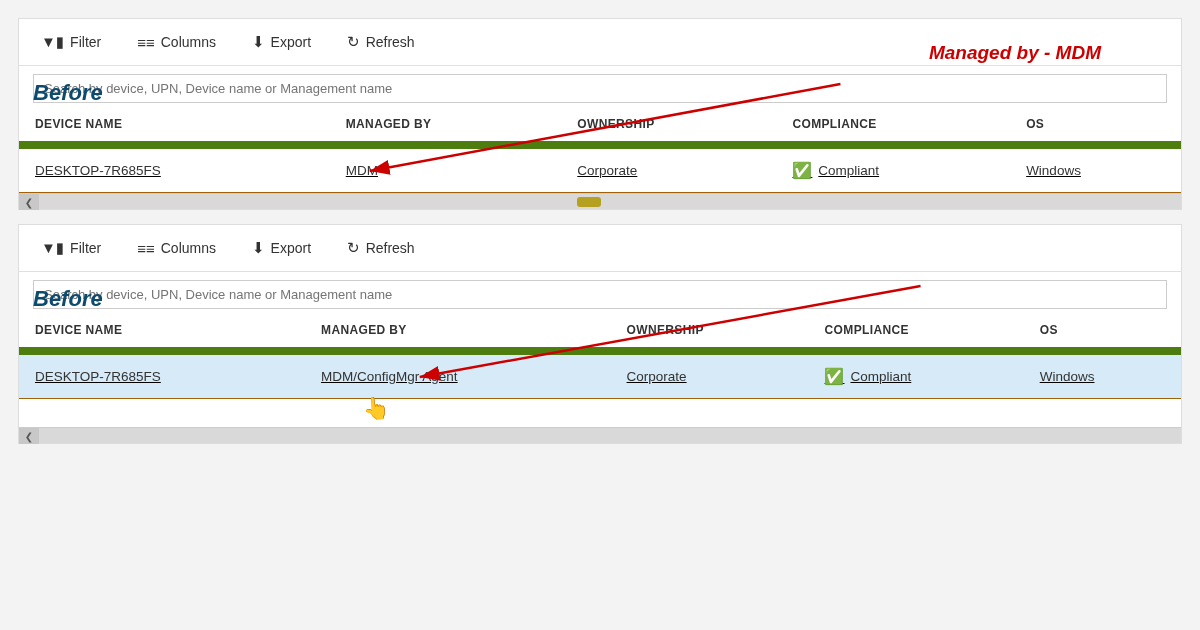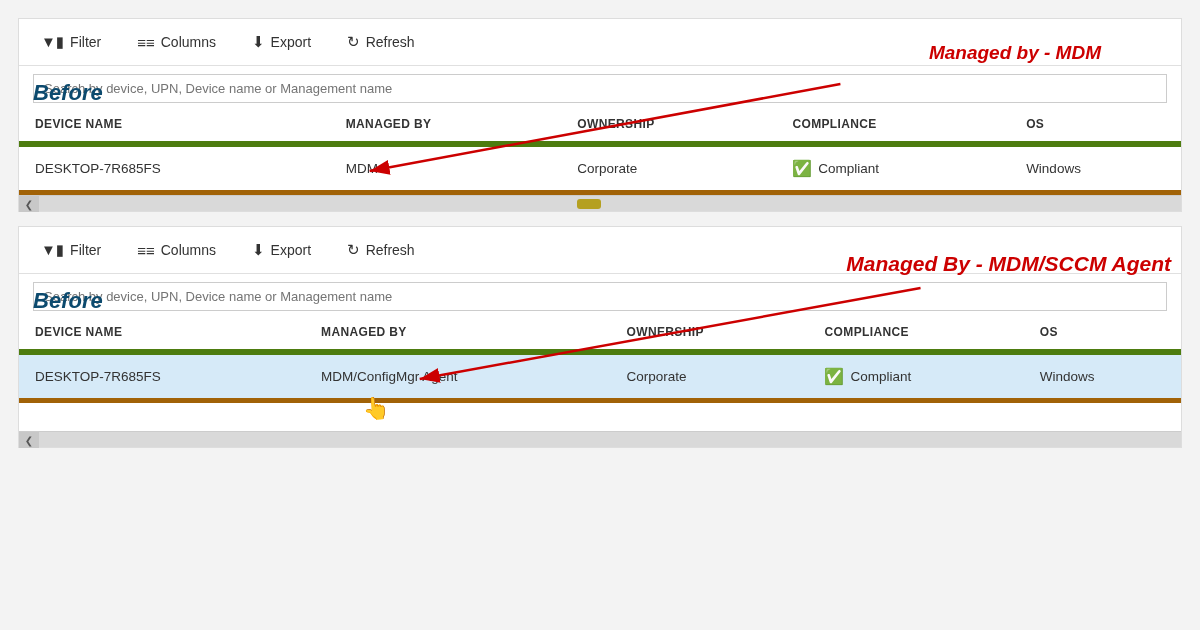--- a/index.html
+++ b/index.html
@@ -78,34 +78,35 @@
       z-index: 5;
     }
 
     table {
       width: 100%;
       border-collapse: collapse;
       font-size: 13.5px;
     }
 
     thead tr {
-      border-bottom: 6px solid #4d7c0f;
+      border-bottom: 8px solid #4d7c0f;
     }
 
     thead th {
       padding: 10px 16px;
       text-align: left;
       font-size: 12px;
       font-weight: 700;
       color: #333;
       letter-spacing: 0.03em;
     }
 
     tbody tr {
-      border-bottom: 5px solid #a16207;
+      border-bottom: 1px solid #a16207;
+      text-decoration: underline;
     }
 
     tbody tr.highlighted {
       background: #d6eaf8;
     }
 
     tbody td {
       padding: 12px 16px;
       color: #333;
     }
@@ -261,23 +262,20 @@
     <svg style="position:absolute;top:0;left:0;width:100%;height:120px;pointer-events:none;z-index:5;" viewBox="0 0 1160 120" preserveAspectRatio="none">
       <line x1="900" y1="14" x2="400" y2="105" stroke="#cc0000" stroke-width="2.5" marker-end="url(#arrowhead2)"></line>
       <defs>
         <marker id="arrowhead2" markerWidth="8" markerHeight="6" refX="8" refY="3" orient="auto">
           <polygon points="0 0, 8 3, 0 6" fill="#cc0000"></polygon>
         </marker>
       </defs>
     </svg>
 
     <div style="padding: 8px 14px 4px 14px; position:relative; z-index:2;">
-      <div style="position:absolute; top:-22px; right:10px; z-index:10;">
-        <span style="font-size:21px; font-weight:900; color:#cc0000; font-style:italic;">Managed By - MDM/SCCM Agent</span>
-      </div>
       <input type="text" style="width: 100%; padding: 6px 10px; border: 1px solid rgb(204, 204, 204); font-size: 13px; color: rgb(136, 136, 136); outline: none;" placeholder="Search by device, UPN, Device name or Management name">
     </div>
 
     <table>
       <thead>
         <tr>
           <th>DEVICE NAME</th>
           <th>MANAGED BY</th>
           <th>OWNERSHIP</th>
           <th>COMPLIANCE</th>

